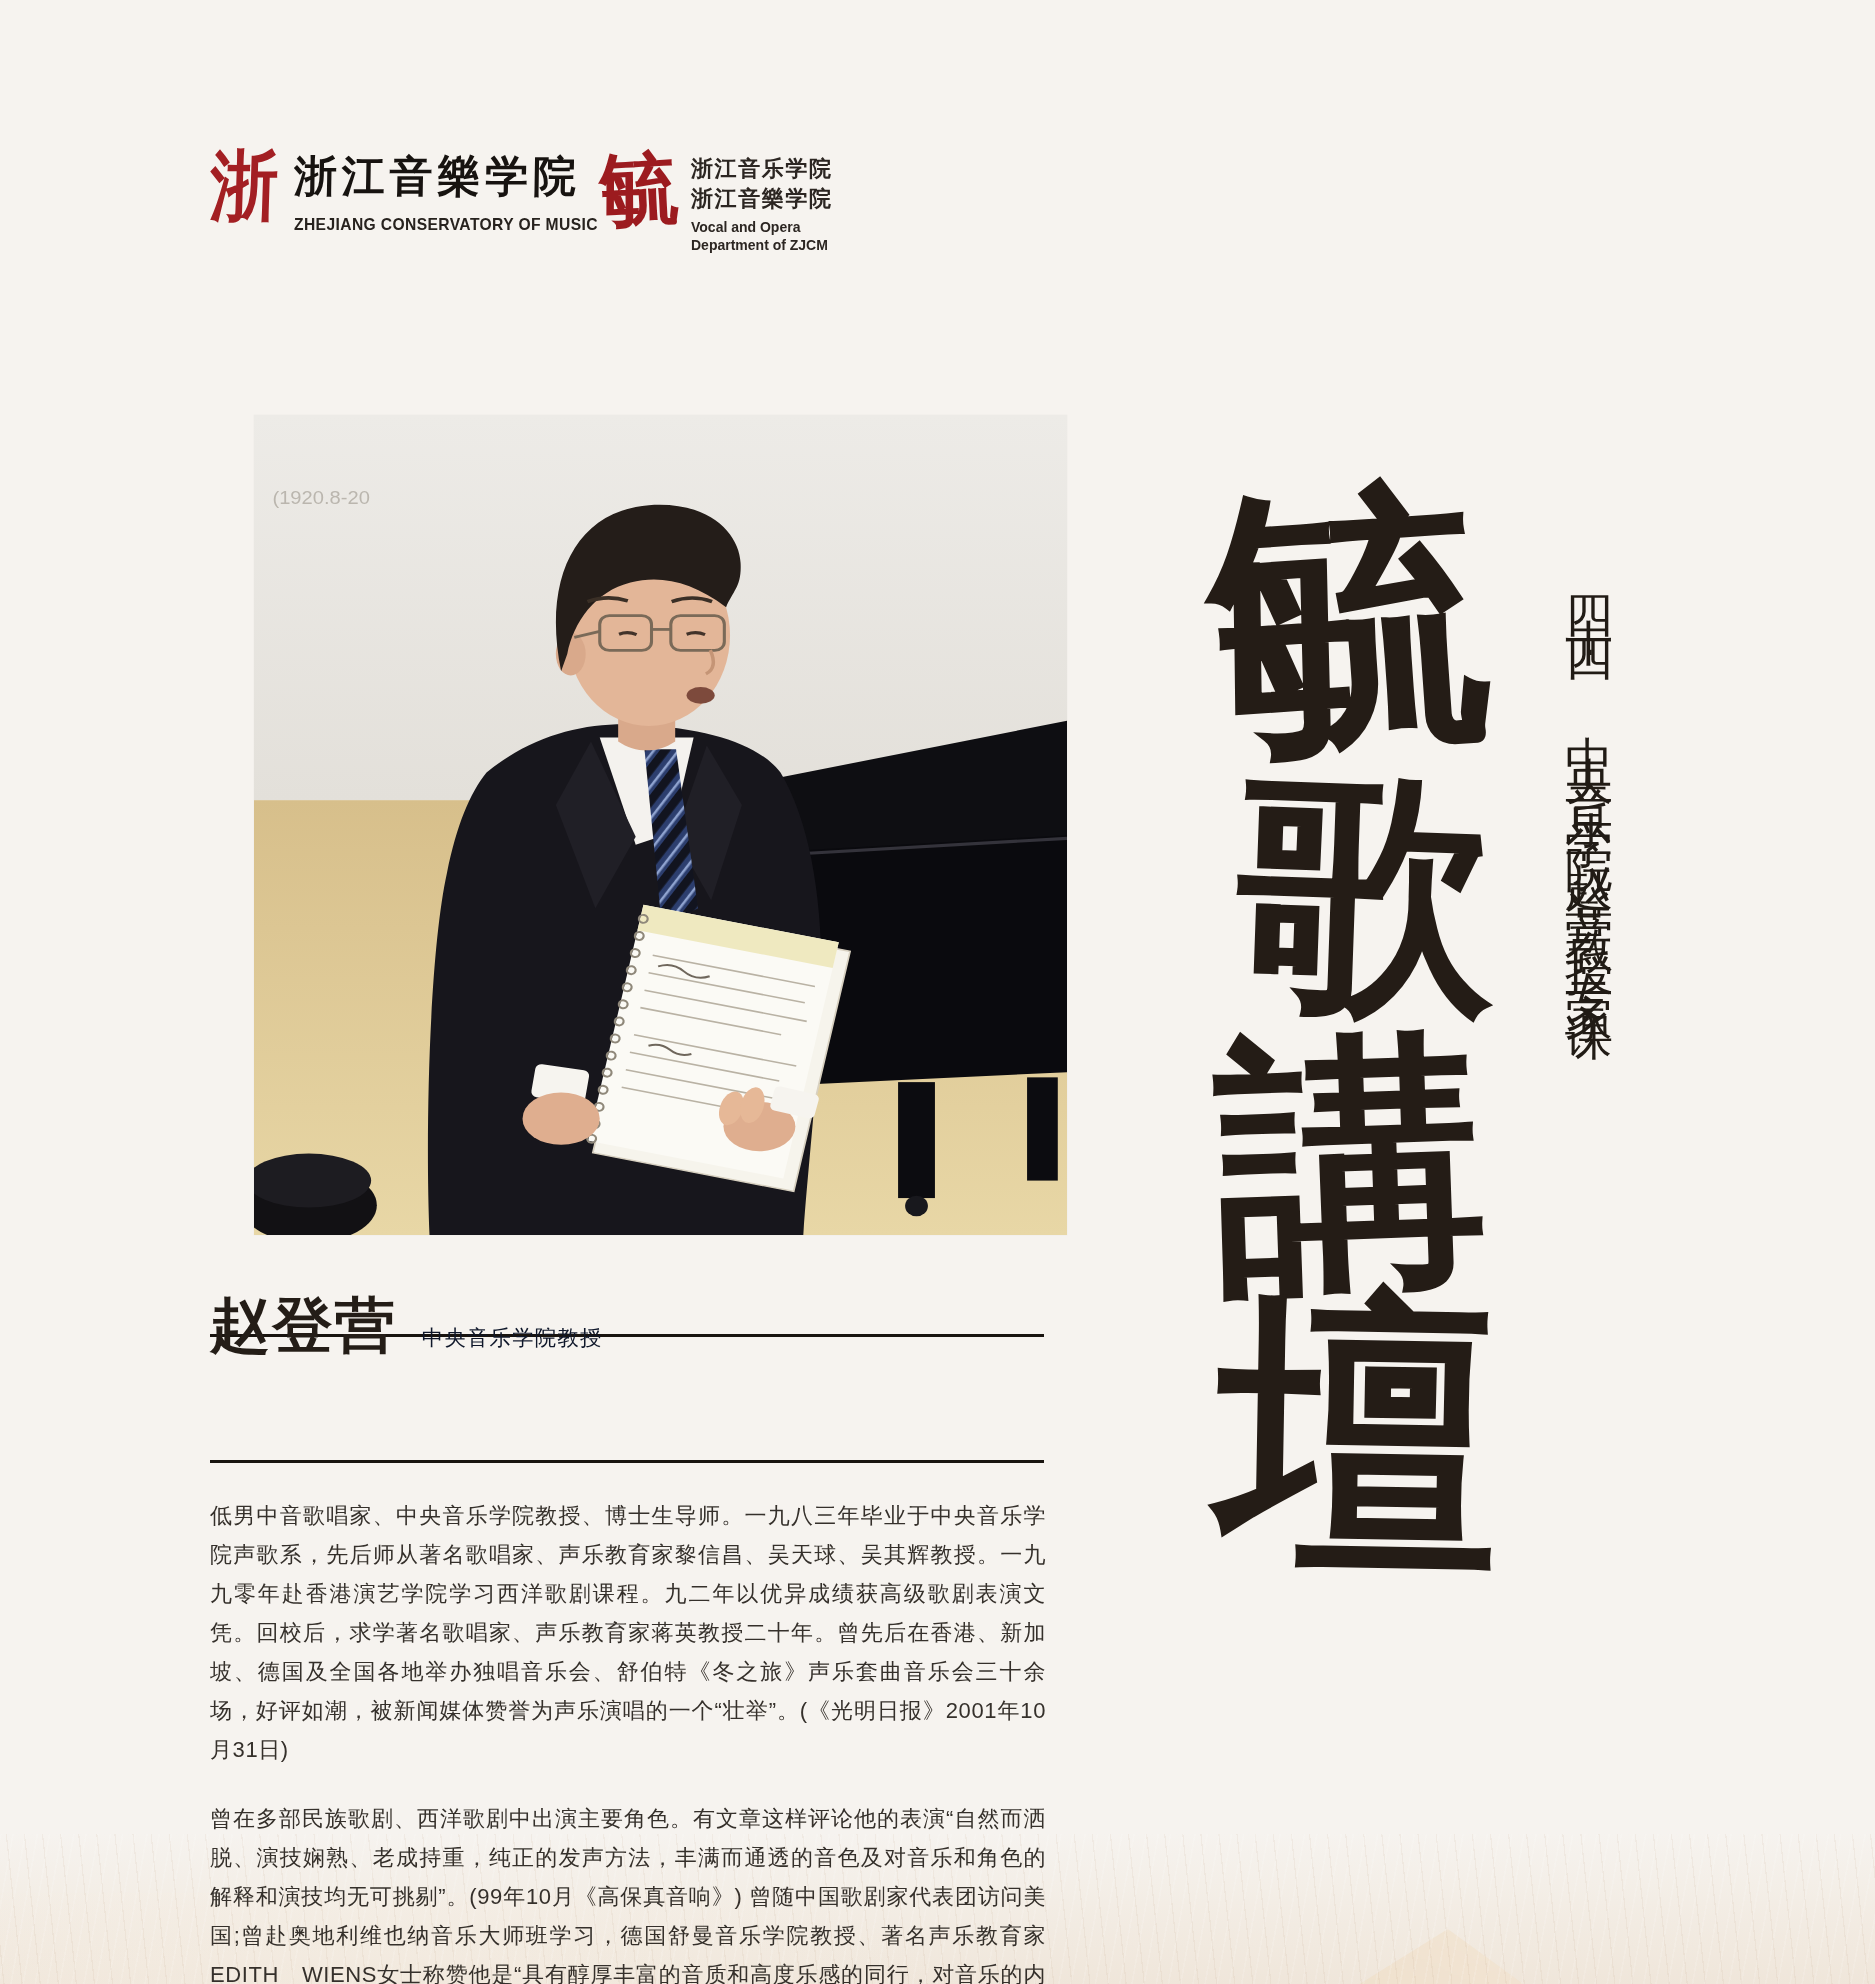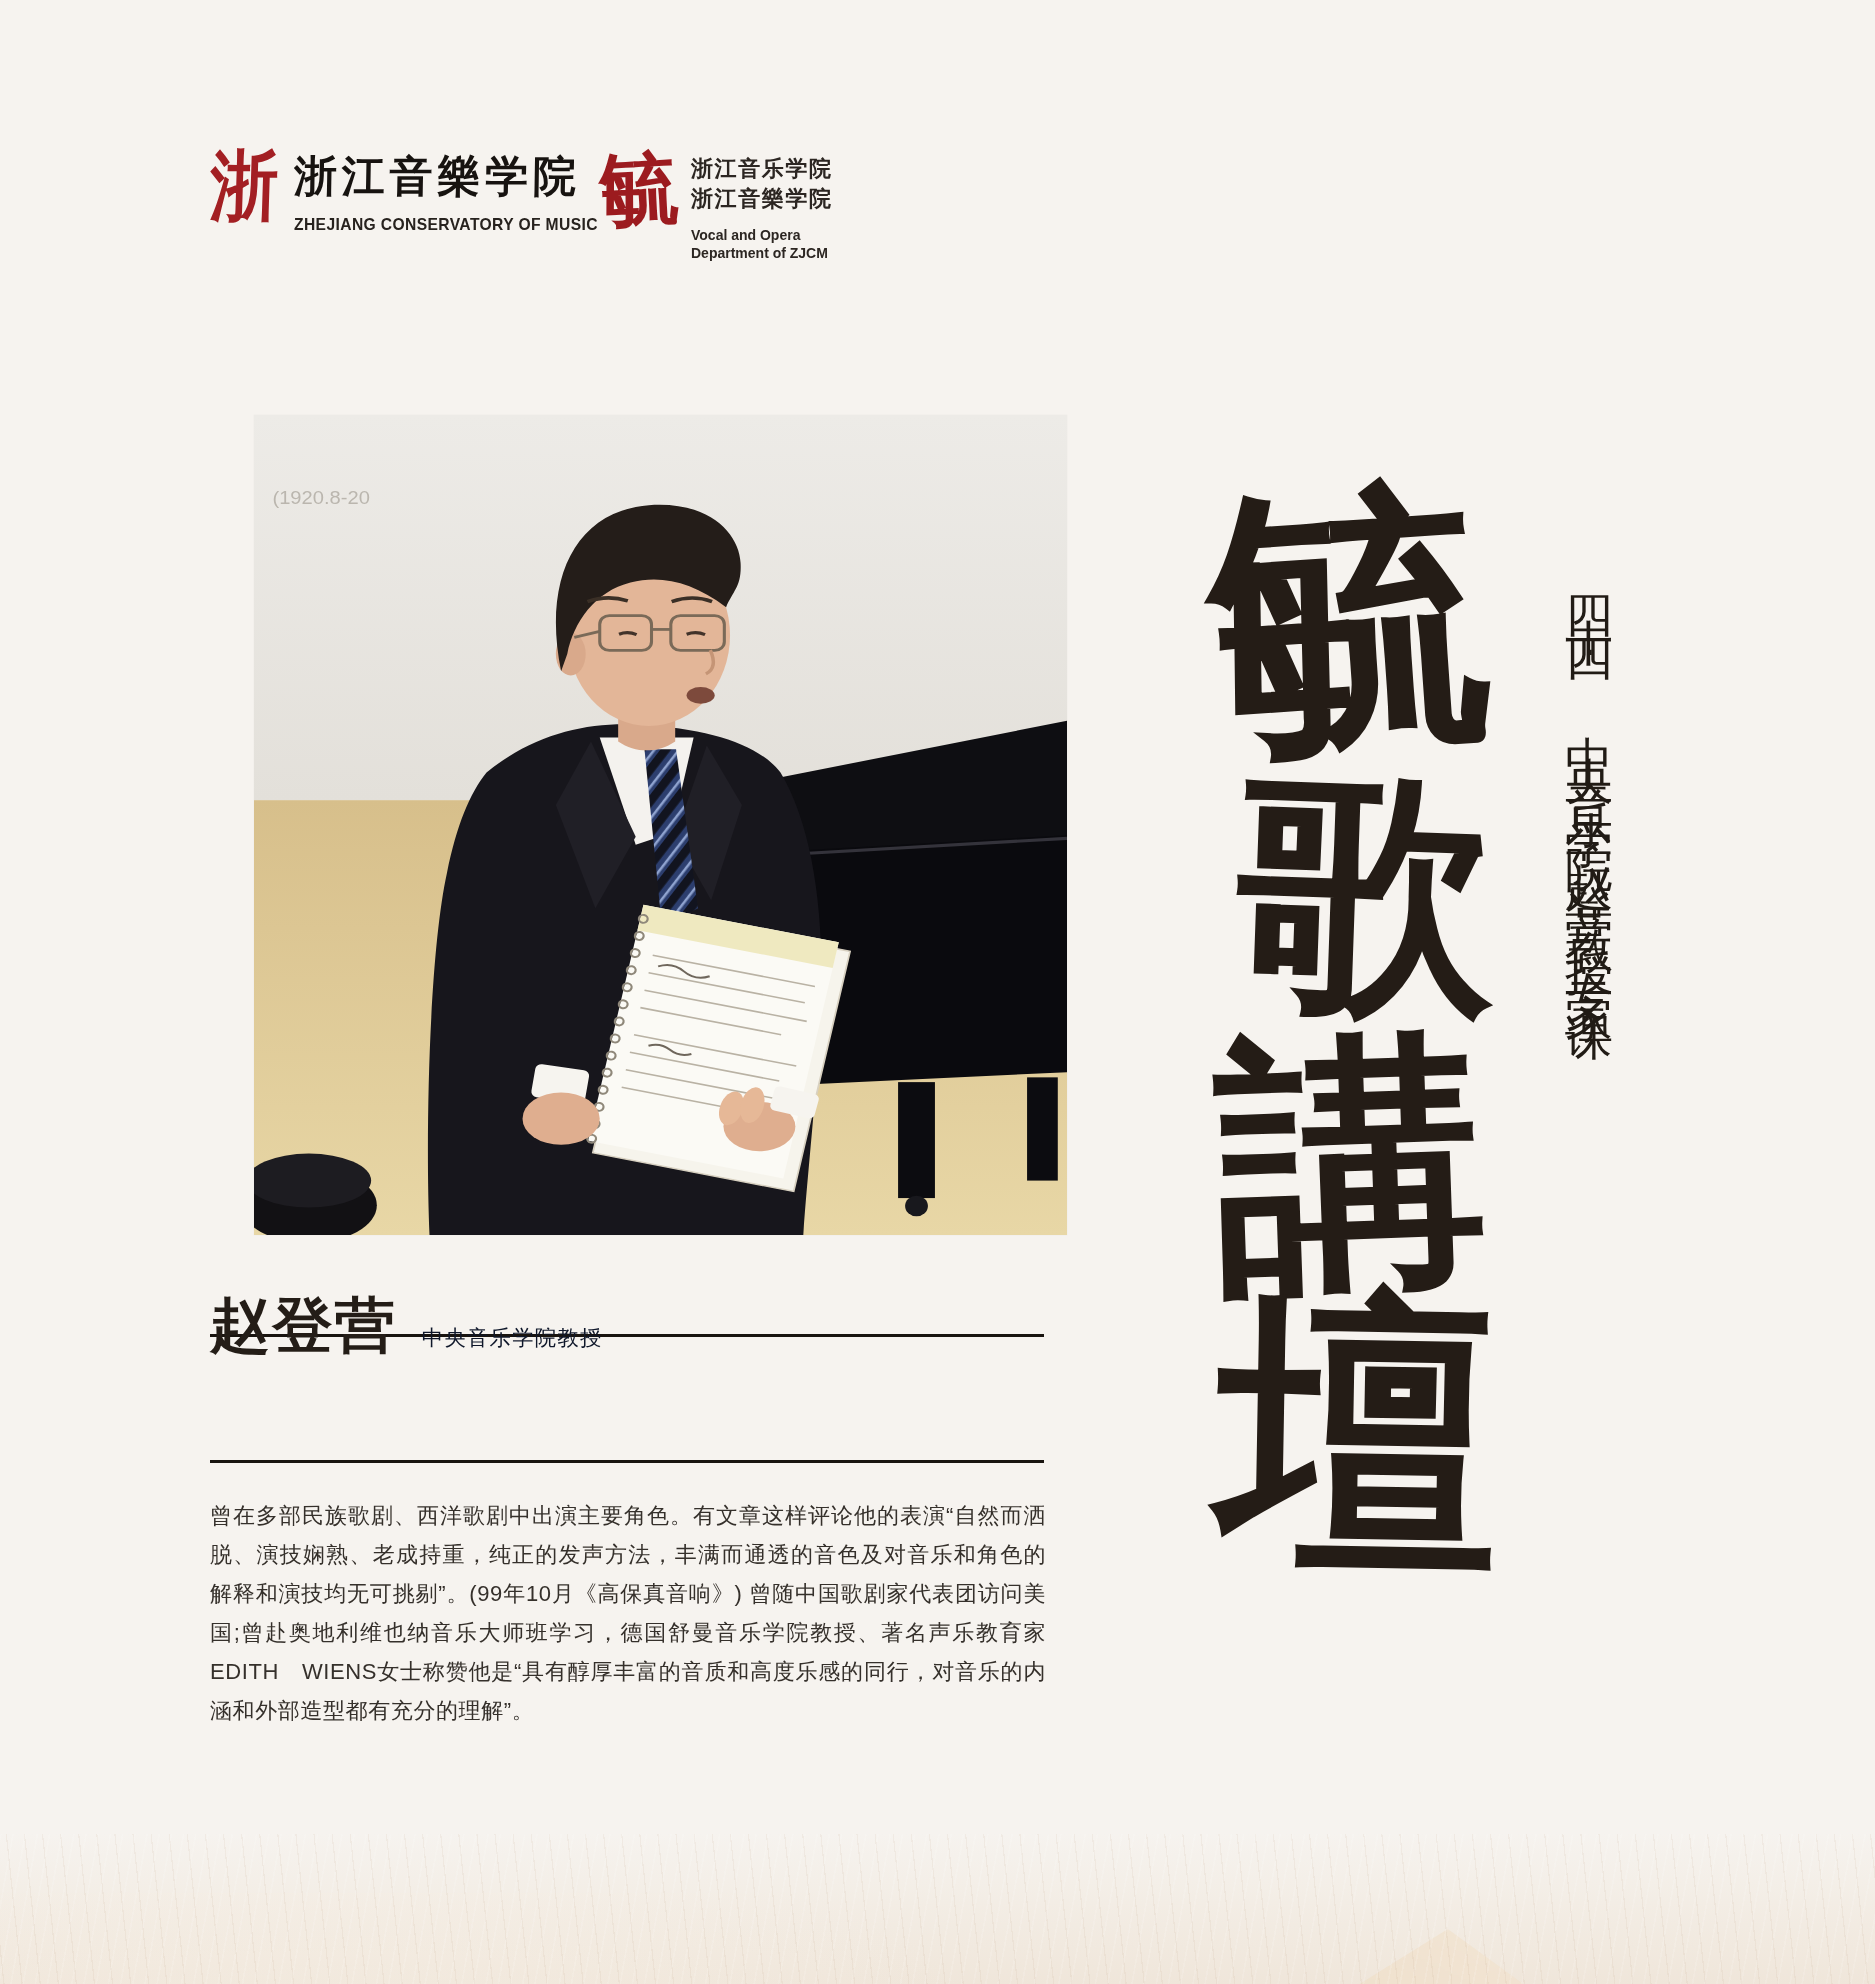--- a/index.html
+++ b/index.html
@@ -27,21 +27,21 @@
   .logo1 .txt{margin-left:16px;}
   .logo1 .cn{font-family:"DejaVu Serif",serif;font-weight:900;font-size:43px;letter-spacing:4.8px;
     color:#171310;margin-top:29px;transform:skewX(-1deg);white-space:nowrap;}
   .logo1 .en{font-size:16.3px;font-weight:700;color:#27221e;letter-spacing:0.4px;margin-top:8.7px;
     transform:scaleX(.96);transform-origin:left;white-space:nowrap;}
   .logo2{position:absolute;left:600px;top:140px;display:flex;}
   .logo2 .mark{font-family:"DejaVu Serif",serif;font-weight:900;font-size:79px;line-height:1;
     color:#9c1b1f;transform:rotate(-3deg);margin-top:10.3px;}
   .logo2 .txt{margin-left:12px;margin-top:14.3px;}
   .logo2 .cn{font-size:22px;font-weight:700;color:#2c2622;letter-spacing:1.6px;line-height:1.35;white-space:nowrap;}
-  .logo2 .en{font-size:14px;font-weight:700;color:#2c2622;line-height:1.3;margin-top:12px;white-space:nowrap;}
+  .logo2 .en{font-size:14px;font-weight:700;color:#2c2622;line-height:1.3;margin-top:4px;white-space:nowrap;}
 
   
   .photo{position:absolute;left:254px;top:415px;width:813px;height:820px;overflow:hidden;
     box-shadow:0 0 0 0.4px rgba(0,0,0,.04);}
   .photo svg{display:block;width:100%;height:100%;}
 
   
   .cal{position:absolute;left:1183px;top:484px;width:341px;display:flex;flex-direction:column;
     align-items:center;color:#241c16;font-family:"DejaVu Serif",serif;font-weight:900;}
   .cal span{font-size:280px;line-height:.97;display:block;}
@@ -214,18 +214,19 @@
   <div class="vsub">四十四·中央音乐学院赵登营教授专家课</div>
 
   <div class="rule top"></div>
   <div class="namebox">
     <div class="nm">赵登营</div>
     <div class="tt">中央音乐学院教授</div>
   </div>
   <div class="rule bot"></div>
 
   <div class="bio">
+    <p>低男中音歌唱家、中央音乐学院教授、博士生导师。一九八三年毕业于中央音乐学院声歌系，先后师从著名歌唱家、声乐教育家黎信昌、吴天球、吴其辉教授。一九九零年赴香港演艺学院学习西洋歌剧课程。九二年以优异成绩获高级歌剧表演文凭。回校后，求学著名歌唱家、声乐教育家蒋英教授二十年。曾先后在香港、新加坡、德国及全国各地举办独唱音乐会、舒伯特《冬之旅》声乐套曲音乐会三十余场，好评如潮，被新闻媒体赞誉为声乐演唱的一个“壮举”。(《光明日报》2001年10月31日)</p>
     <p>曾在多部民族歌剧、西洋歌剧中出演主要角色。有文章这样评论他的表演“自然而洒脱、演技娴熟、老成持重，纯正的发声方法，丰满而通透的音色及对音乐和角色的解释和演技均无可挑剔”。(99年10月《高保真音响》)  曾随中国歌剧家代表团访问美国;曾赴奥地利维也纳音乐大师班学习，德国舒曼音乐学院教授、著名声乐教育家EDITH　WIENS女士称赞他是“具有醇厚丰富的音质和高度乐感的同行，对音乐的内涵和外部造型都有充分的理解”。</p>
 
   </div>
 
 </div>
 
 
 </body></html>

